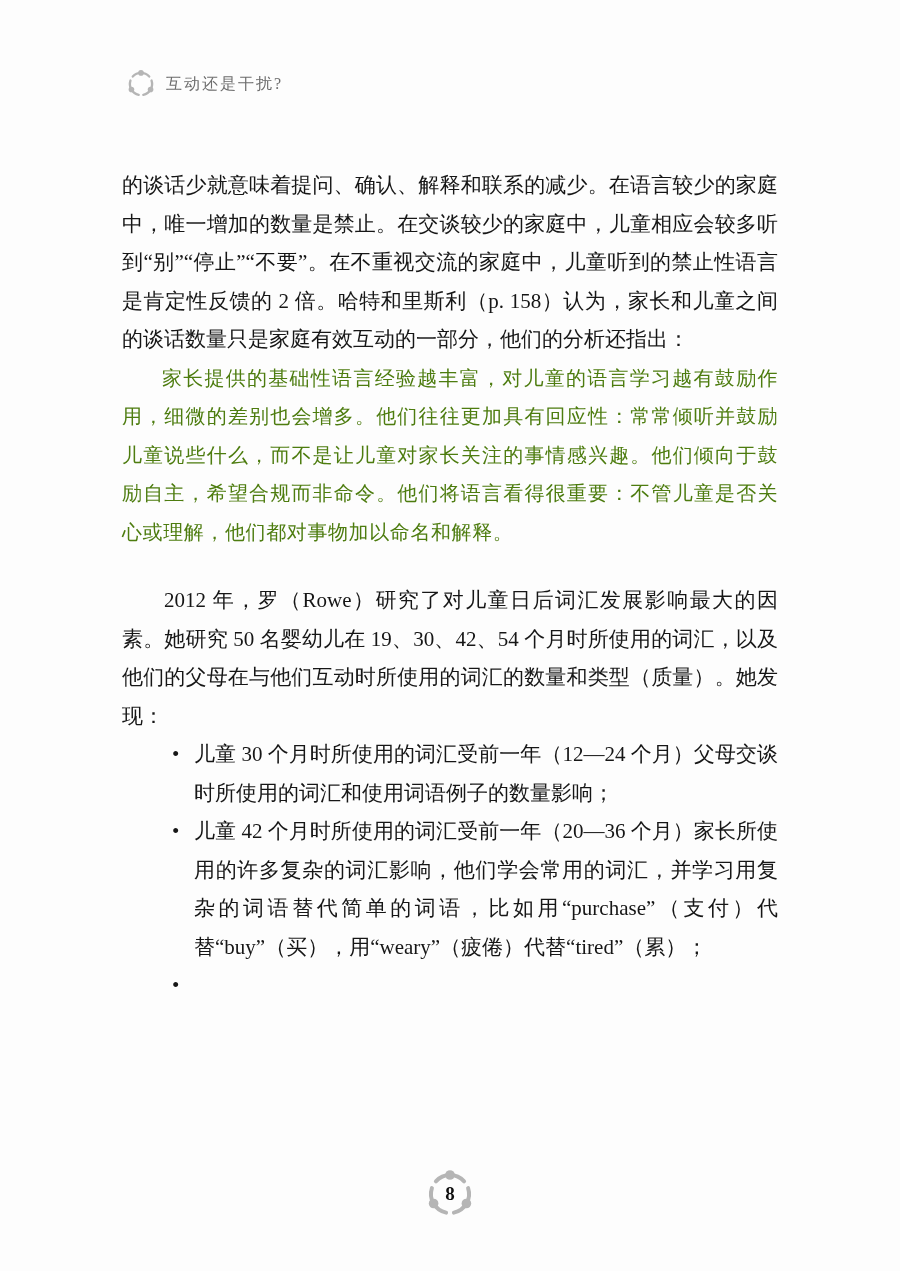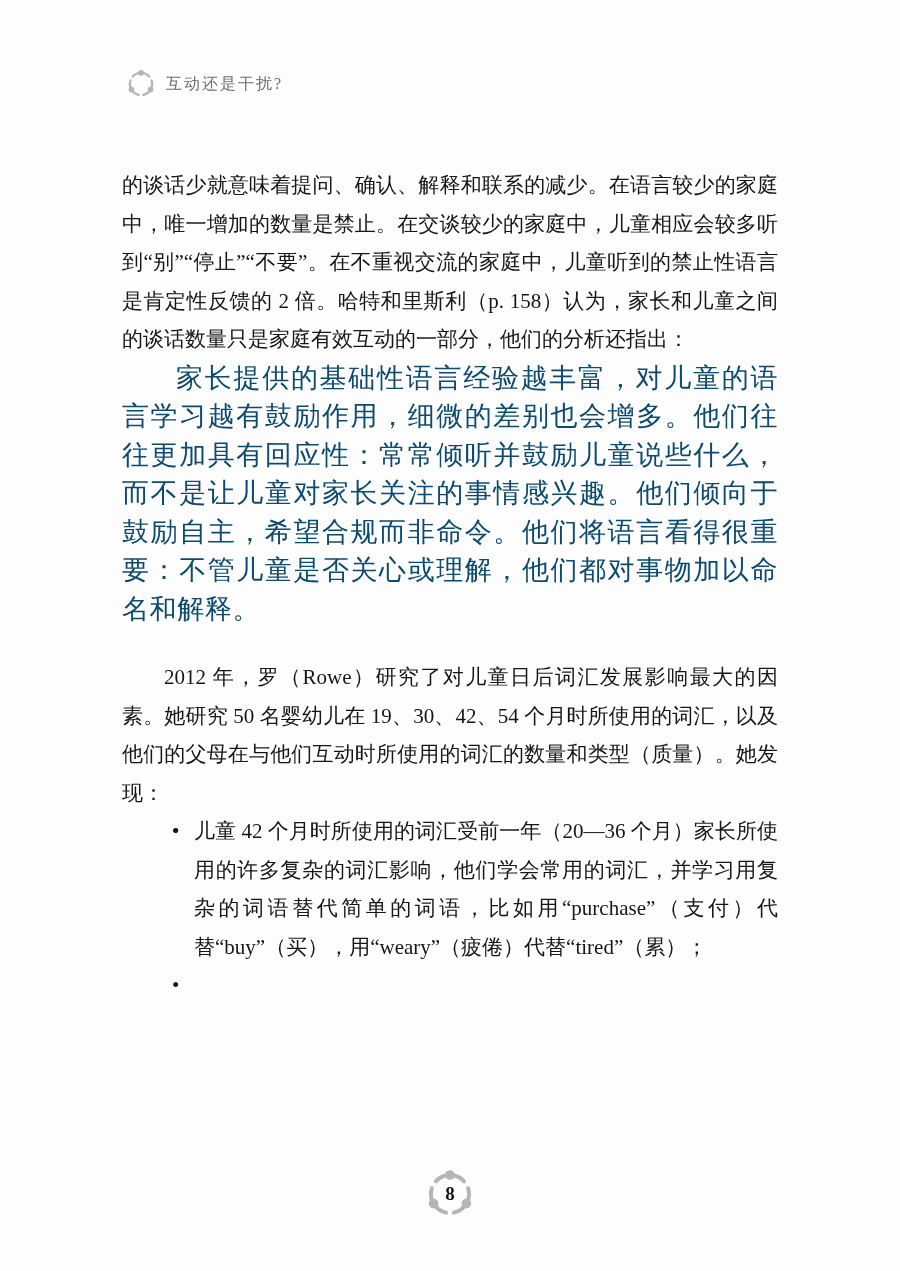--- a/index.html
+++ b/index.html
@@ -41,27 +41,27 @@
     font-size: 21px;
     line-height: 38.5px;
     text-align: justify;
     text-justify: inter-ideograph;
   }
   .par.indent { text-indent: 2em; }
   .par.after-quote { margin-top: 30px; }
 
   blockquote.quote {
     margin: 0;
-    font-size: 27px;
+    font-size: 20px;
     line-height: 38.5px;
     text-align: justify;
     text-justify: inter-ideograph;
     text-indent: 2em;
     letter-spacing: 0.6px;
-    color: #0c4a6e;
+    color: #4d7c0f;
   }
 
   ul.findings {
     list-style: none;
     margin: 0; padding: 0;
   }
   ul.findings li {
     position: relative;
     padding-left: 72px;
     font-size: 21px;
@@ -115,20 +115,21 @@
 
     <p class="par">的谈话少就意味着提问、确认、解释和联系的减少。在语言较少的家庭中，唯一增加的数量是禁止。在交谈较少的家庭中，儿童相应会较多听到“别”“停止”“不要”。在不重视交流的家庭中，儿童听到的禁止性语言是肯定性反馈的 2 倍。哈特和里斯利（p. 158）认为，家长和儿童之间的谈话数量只是家庭有效互动的一部分，他们的分析还指出：</p>
 
     <blockquote class="quote">家长提供的基础性语言经验越丰富，对儿童的语言学习越有鼓励作用，细微的差别也会增多。他们往往更加具有回应性：常常倾听并鼓励儿童说些什么，而不是让儿童对家长关注的事情感兴趣。他们倾向于鼓励自主，希望合规而非命令。他们将语言看得很重要：不管儿童是否关心或理解，他们都对事物加以命名和解释。</blockquote>
 
     <p class="par indent after-quote">2012 年，罗（Rowe）研究了对儿童日后词汇发展影响最大的因素。她研究 50 名婴幼儿在 19、30、42、54 个月时所使用的词汇，以及他们的父母在与他们互动时所使用的词汇的数量和类型（质量）。她发现：</p>
 
     <ul class="findings">
       <li>
         <span class="bullet">•</span>
+        <span>儿童 30 个月时所使用的词汇受前一年（12—24 个月）父母交谈时所使用的词汇和使用词语例子的数量影响；</span>
       </li>
       <li>
         <span class="bullet">•</span>
         <span>儿童 42 个月时所使用的词汇受前一年（20—36 个月）家长所使用的许多复杂的词汇影响，他们学会常用的词汇，并学习用复杂的词语替代简单的词语，比如用“purchase”（支付）代替“buy”（买），用“weary”（疲倦）代替“tired”（累）；</span>
       </li>
       <li>
         <span class="bullet">•</span>
       </li>
     </ul>
 

